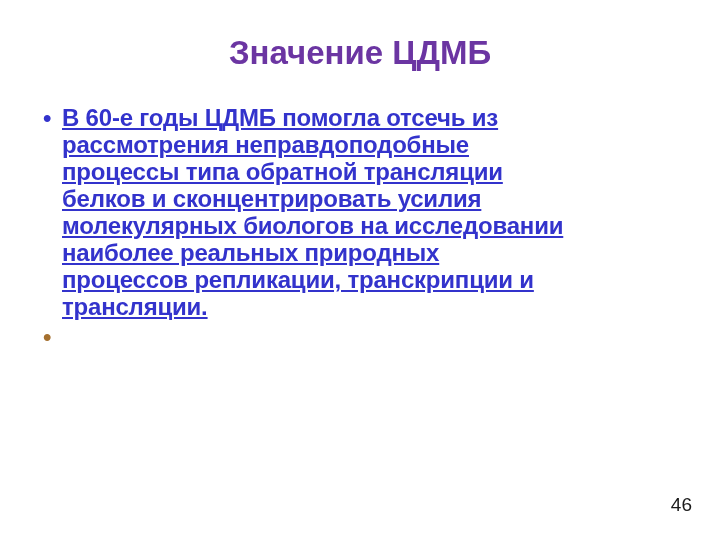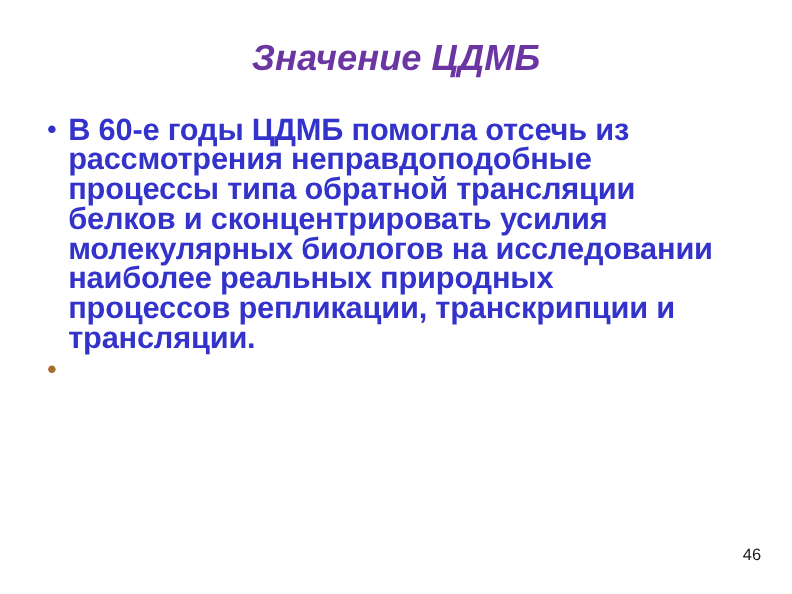--- a/index.html
+++ b/index.html
@@ -23,21 +23,20 @@
     position: absolute;
     top: 34px;
     left: 0;
     width: 720px;
     margin: 0;
     text-align: center;
     font-size: 33px;
     line-height: 38px;
     font-weight: bold;
     color: #6B35A2;
-    font-style: italic;
   }
   .content {
     position: absolute;
     top: 104px;
     left: 40px;
     width: 650px;
   }
   .bullet-item {
     display: flex;
     align-items: flex-start;
@@ -47,33 +46,34 @@
     flex: 0 0 22px;
     width: 22px;
     font-size: 24px;
     line-height: 27px;
     font-weight: bold;
     padding-left: 3px;
     box-sizing: border-box;
   }
   .bullet-text {
     margin: 0;
-    font-size: 28px;
+    font-size: 24px;
     line-height: 27px;
     font-weight: bold;
     white-space: pre-line;
     letter-spacing: -0.2px;
+    text-decoration: underline;
   }
   .blue { color: #3333CC; }
   .brown { color: #A5702F; }
   .page-number {
     position: absolute;
     right: 28px;
     bottom: 27px;
-    font-size: 15px;
+    font-size: 19px;
     line-height: 16px;
     color: #1A1A1A;
   }
 </style>
 </head>
 <body>
 
 <div class="slide">
 
   <h1 class="title">Значение ЦДМБ</h1>

